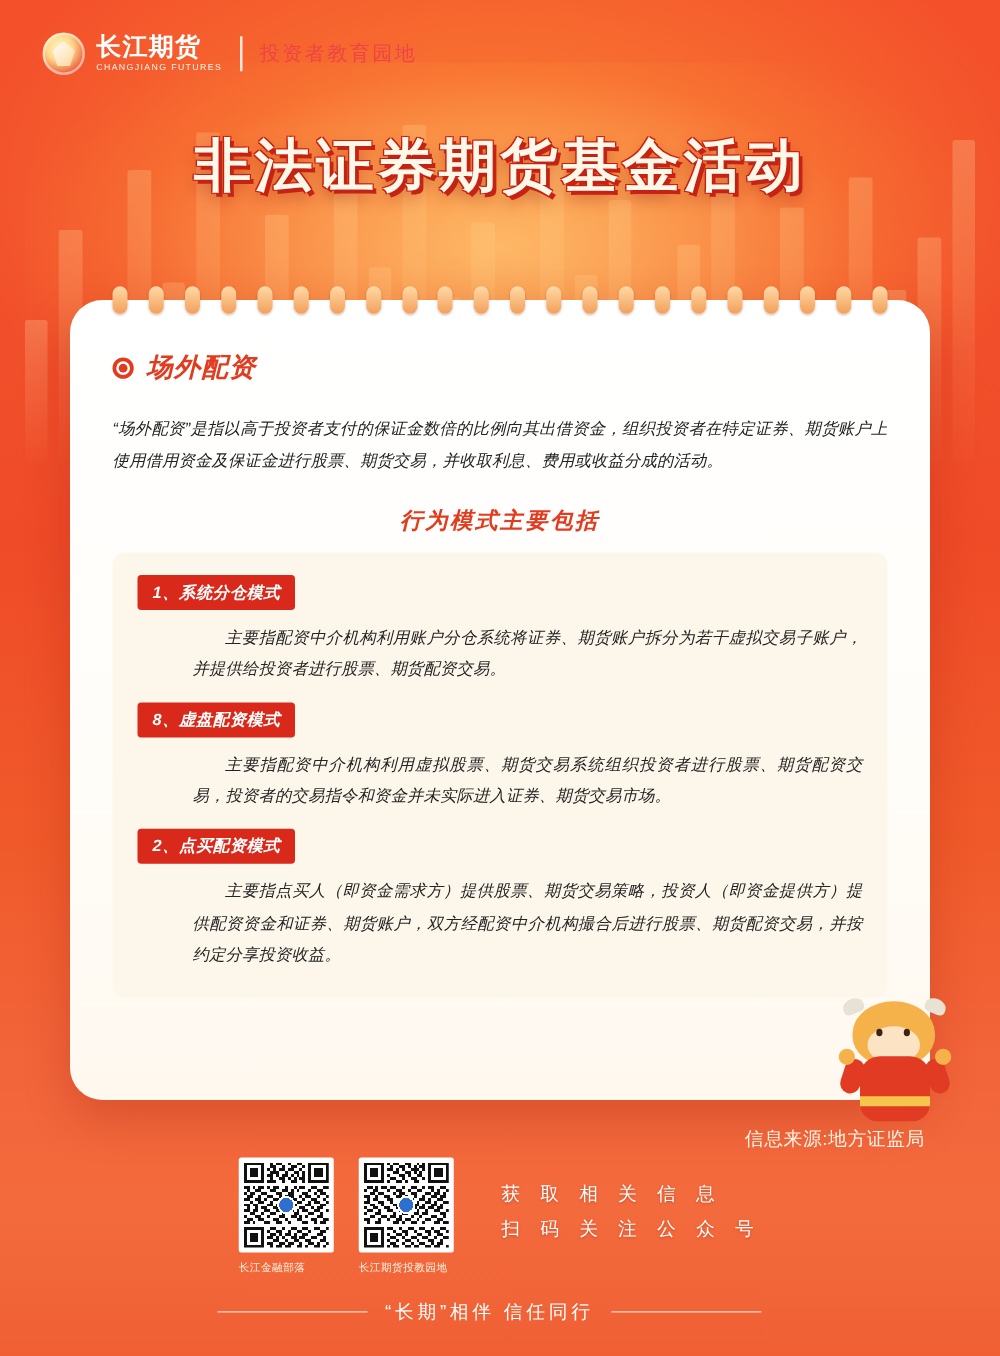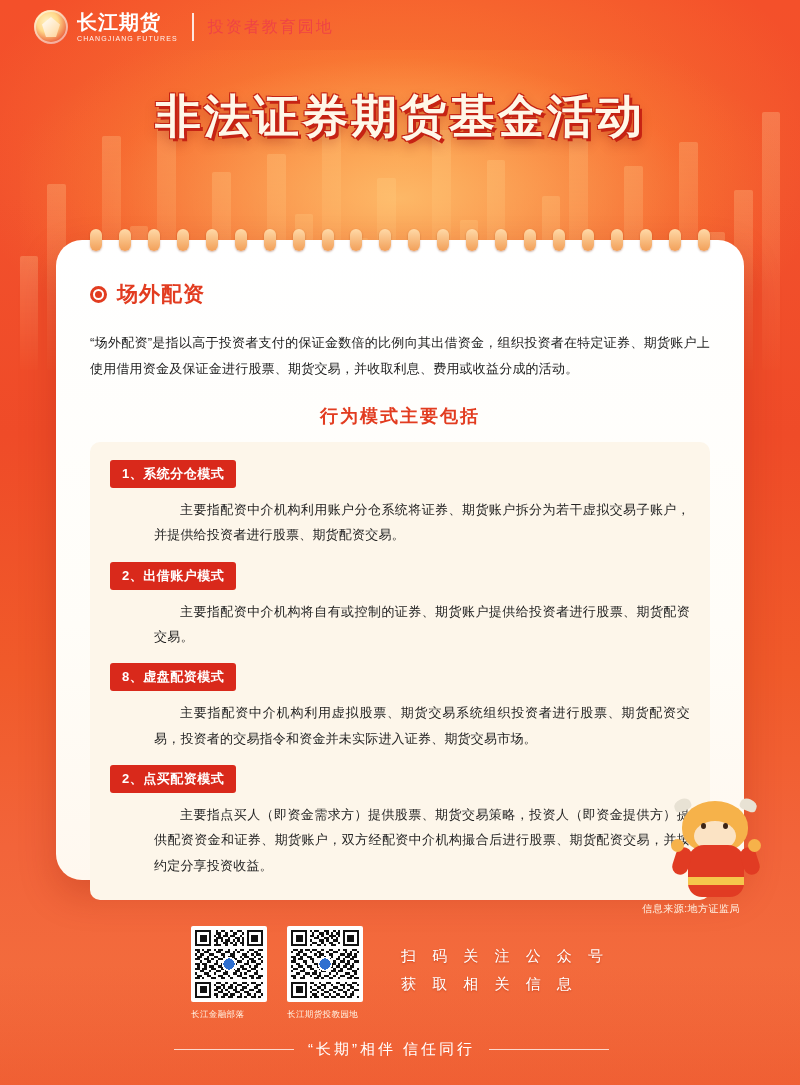--- a/index.html
+++ b/index.html
@@ -22,21 +22,21 @@
   }
   .bg-chart i { display:block; flex:1; background:linear-gradient(180deg,rgba(255,225,170,.85),rgba(255,150,70,.1)); border-radius:2px; }
   .bg-glow {
     position:absolute; left:50%; top:50px; transform:translateX(-50%);
     width:760px; height:330px;
     background:radial-gradient(ellipse at 50% 45%, rgba(255,205,120,0.75) 0%, rgba(255,150,60,0.18) 55%, rgba(255,120,50,0) 75%);
     pointer-events:none;
   }
 
   
-  .header { position:relative; z-index:5; display:flex; align-items:center; padding:10px 0 0 34px; }
+  .header { position:relative; z-index:5; display:flex; align-items:center; padding:26px 0 0 34px; }
   .logo-mark {
     width:34px;height:34px;border-radius:50%;
     background:radial-gradient(circle at 40% 35%, #fff3c9 0%, #ffd98a 35%, #e8442a 80%);
     position:relative; flex:none;
     box-shadow:0 0 0 2px rgba(255,255,255,0.5) inset;
   }
   .logo-mark:after{
     content:""; position:absolute; left:8px; top:7px; width:18px;height:20px;
     background:linear-gradient(135deg,#fff 0%, #ffd9a0 100%);
     clip-path:polygon(50% 0,100% 38%,78% 100%,22% 100%,0 38%);
@@ -64,20 +64,21 @@
       -1px 1px 0 #c62314,
       0 6px 12px rgba(140,20,10,.45);
   }
 
   
   .card {
     position:absolute; z-index:6; left:56px; top:240px; width:688px; height:640px;
     background:linear-gradient(180deg,#ffffff 0%,#fffdf8 60%,#fff8ef 100%);
     border-radius:26px;
     box-shadow:0 14px 36px rgba(150,30,10,.28);
+    font-style:italic;
   }
   .rings { position:absolute; top:-11px; left:34px; right:34px; display:flex; justify-content:space-between; }
   .rings span {
     width:12px;height:22px;border-radius:6px;
     background:linear-gradient(180deg,#ffd9a7,#f2a05a);
     box-shadow:0 1px 2px rgba(120,40,10,.35);
     display:block;
   }
   .card-inner { padding:40px 34px 0 34px; }
 
@@ -125,21 +126,21 @@
   .m-body{ position:absolute; left:20px; top:50px; width:56px;height:52px;background:#e13b23;border-radius:16px 16px 14px 14px;}
   .m-belt{ position:absolute; left:20px; top:82px; width:56px;height:8px;background:#f6c64c;}
   .m-arm{ position:absolute; width:16px;height:28px;background:#e13b23;border-radius:9px; top:52px;}
   .m-arm.l{ left:6px; transform:rotate(18deg);} .m-arm.r{ left:74px; transform:rotate(-18deg);}
   .m-hand{ position:absolute; width:13px;height:13px;background:#f6b24a;border-radius:50%;}
   .m-hand.l{ left:3px; top:44px;} .m-hand.r{ left:80px; top:44px;}
 
   
   .source {
     position:absolute; z-index:6; right:60px; top:902px;
-    font-size:10px; color:#fff4e6; letter-spacing:.5px;
+    font-size:15px; color:#fff4e6; letter-spacing:.5px;
   }
 
   
   .qr-area { position:absolute; z-index:6; left:0; right:0; top:926px; display:flex; justify-content:center; align-items:flex-start; gap:20px; }
   .qr-block { text-align:left; }
   .qr {
     width:76px; height:76px; background:#fff; padding:4px; border-radius:2px;
     position:relative;
   }
   .qr canvas, .qr .grid { width:100%; height:100%; display:block; }
@@ -242,24 +243,20 @@
     <p class="lede">“场外配资”是指以高于投资者支付的保证金数倍的比例向其出借资金，组织投资者在特定证券、期货账户上使用借用资金及保证金进行股票、期货交易，并收取利息、费用或收益分成的活动。</p>
 
     <div class="mid-title">行为模式主要包括</div>
 
     <div class="list-box">
       <div class="item">
         <span class="tag">1、系统分仓模式</span>
         <p>主要指配资中介机构利用账户分仓系统将证券、期货账户拆分为若干虚拟交易子账户，并提供给投资者进行股票、期货配资交易。</p>
       </div>
       <div class="item">
-        <span class="tag">2、出借账户模式</span>
-        <p>主要指配资中介机构将自有或控制的证券、期货账户提供给投资者进行股票、期货配资交易。</p>
-      </div>
-      <div class="item">
         <span class="tag">8、虚盘配资模式</span>
         <p>主要指配资中介机构利用虚拟股票、期货交易系统组织投资者进行股票、期货配资交易，投资者的交易指令和资金并未实际进入证券、期货交易市场。</p>
       </div>
       <div class="item">
         <span class="tag">2、点买配资模式</span>
         <p>主要指点买人（即资金需求方）提供股票、期货交易策略，投资人（即资金提供方）提供配资资金和证券、期货账户，双方经配资中介机构撮合后进行股票、期货配资交易，并按约定分享投资收益。</p>
       </div>
     </div>
   </div>
 </div>
@@ -314,22 +311,22 @@
           <path d="M8 22h2v1H8zM12 22h1v1h-1zM15 22h2v1h-2zM19 22h2v1h-2zM23 22h1v1h-1zM26 22h2v1h-2zM10 23h1v1h-1zM13 23h2v1h-2zM17 23h1v1h-1zM21 23h2v1h-2zM24 23h2v1h-2zM28 23h1v1h-1zM8 24h1v1H8zM11 24h2v1h-2zM14 24h1v1h-1zM18 24h2v1h-2zM22 24h1v1h-1zM25 24h2v1h-2zM9 25h2v1H9zM13 25h1v1h-1zM16 25h2v1h-2zM20 25h2v1h-2zM24 25h1v1h-1zM27 25h2v1h-2zM8 26h1v1H8zM11 26h1v1h-1zM14 26h2v1h-2zM18 26h1v1h-1zM22 26h2v1h-2zM26 26h1v1h-1zM9 27h2v1H9zM13 27h1v1h-1zM16 27h1v1h-1zM19 27h2v1h-2zM23 27h1v1h-1zM25 27h2v1h-2zM8 28h1v1H8zM10 28h2v1h-2zM14 28h2v1h-2zM17 28h2v1h-2zM21 28h2v1h-2zM24 28h2v1h-2zM28 28h1v1h-1z"></path>
         </g>
         <circle cx="14.5" cy="14.5" r="3.1" fill="#fff"></circle>
         <circle cx="14.5" cy="14.5" r="2.4" fill="#2f6fd0"></circle>
       </svg>
     </div>
     <div class="qr-cap">长江期货投教园地</div>
   </div>
 
   <div class="qr-text">
+    <div>获 取 相 关 信 息</div>
     <div>扫 码 关 注 公 众 号</div>
-    <div>获 取 相 关 信 息</div>
   </div>
 </div>
 
 <div class="footer">
   <div class="line-row">
     <span class="ln"></span>
     <span class="txt">“长期”相伴 信任同行</span>
     <span class="ln"></span>
   </div>
 </div>

